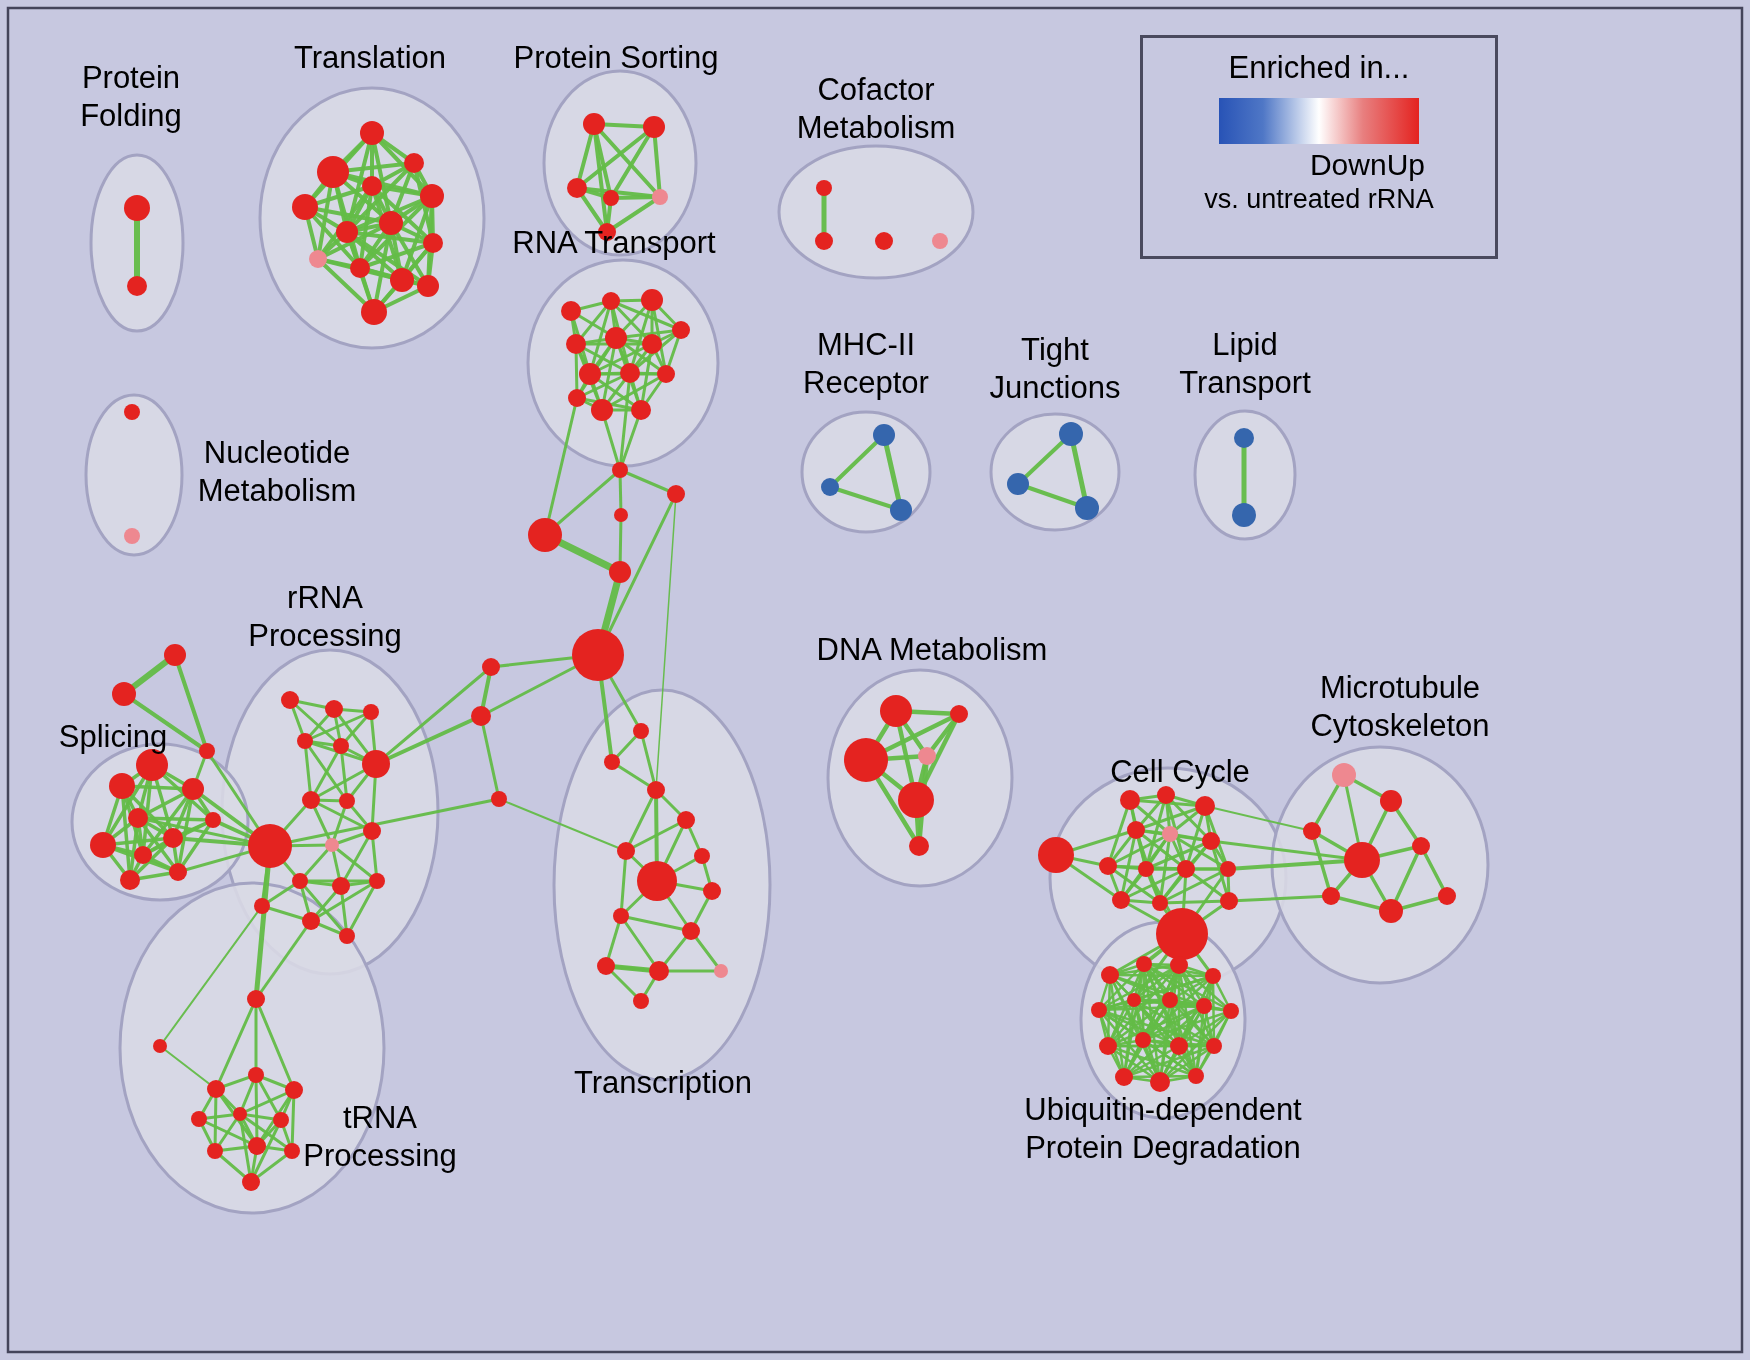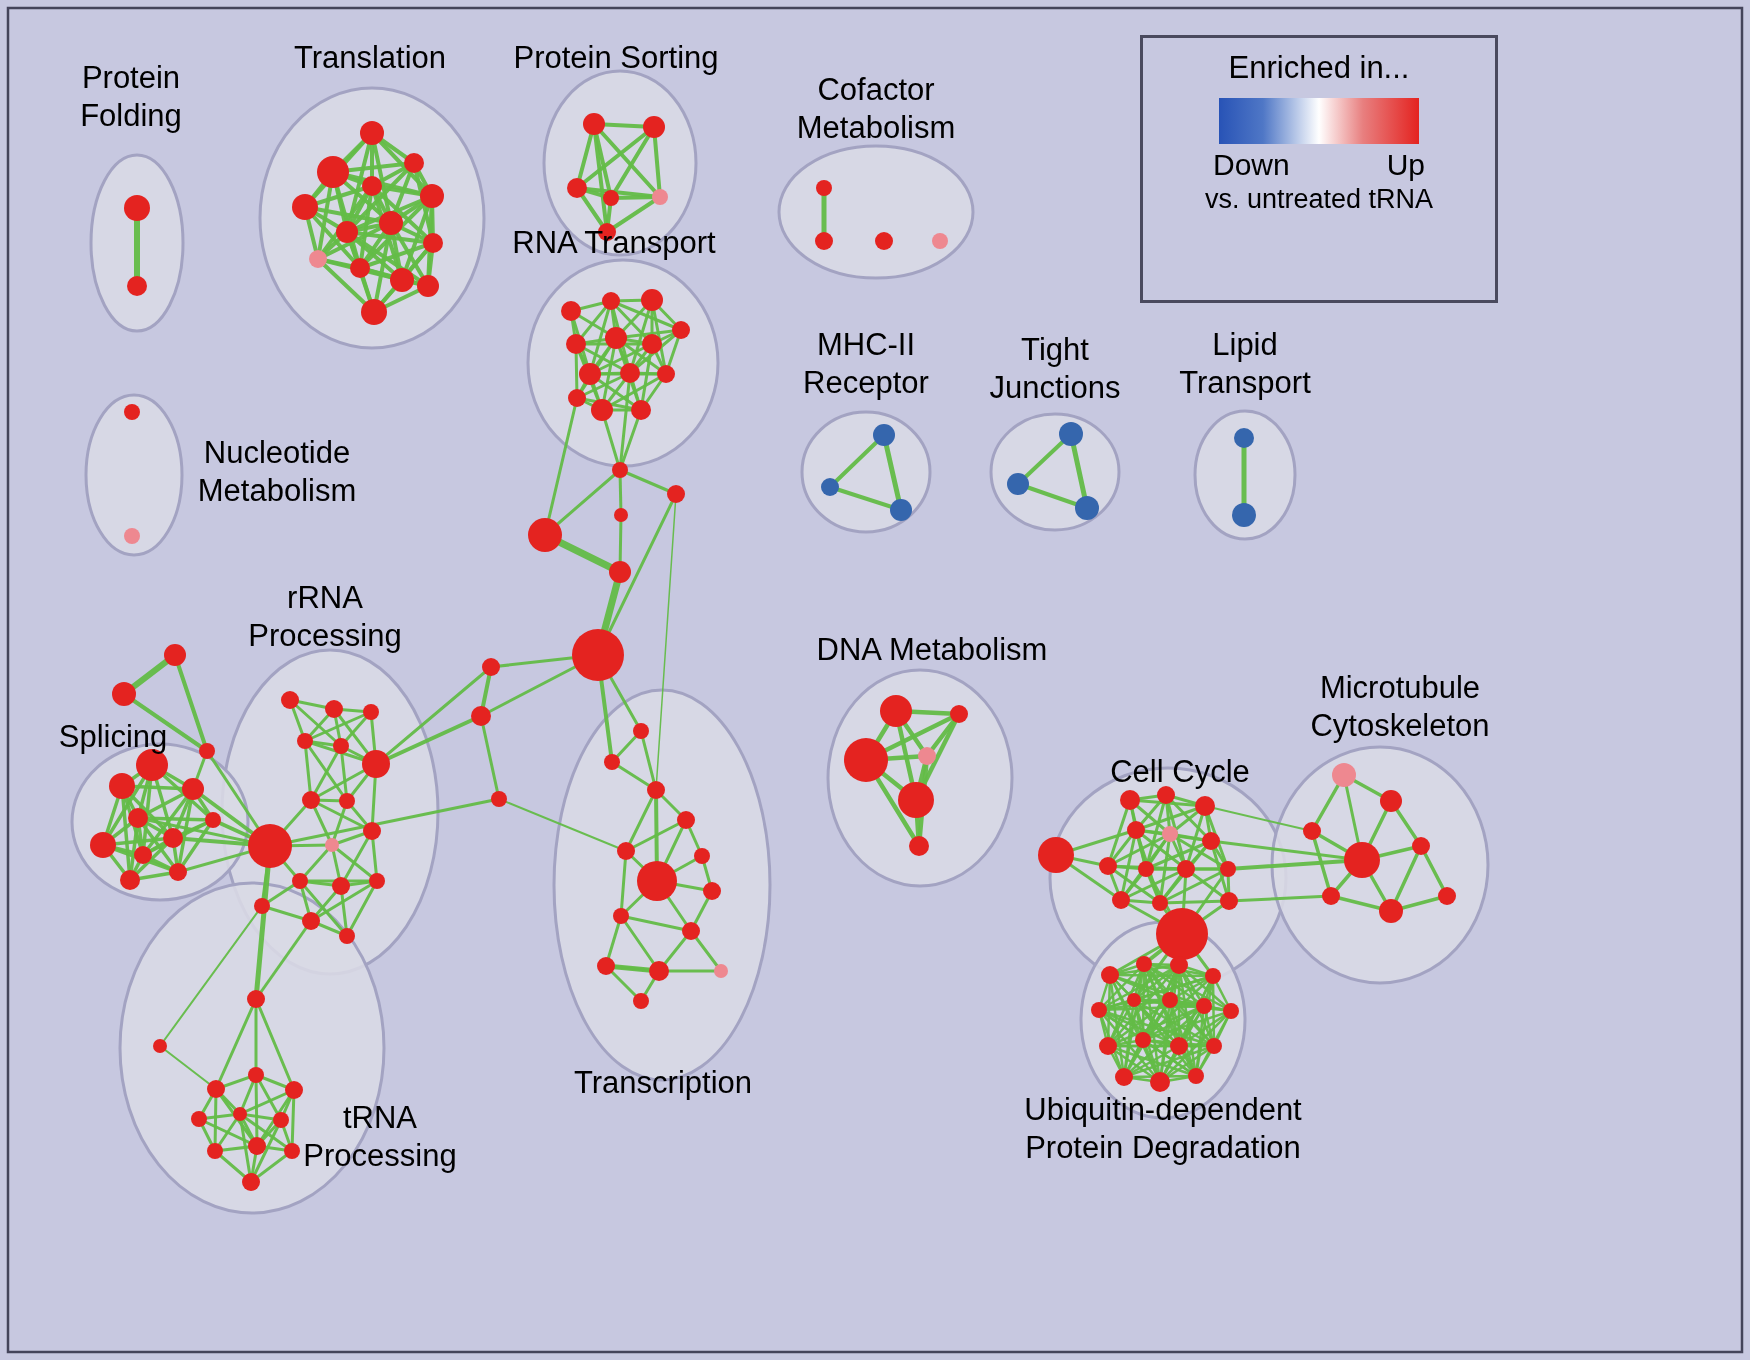--- a/index.html
+++ b/index.html
@@ -1,26 +1,26 @@
 <!DOCTYPE html>
 <html><head>
 <meta charset="utf-8">
 <style>
   html,body{margin:0;padding:0;}
   body{font-family:"Liberation Sans", sans-serif;}
   .figure{position:relative;width:1750px;height:1360px;overflow:hidden;}
   .figure svg{position:absolute;left:0;top:0;font-family:"Liberation Sans", sans-serif;}
   .legend{
-    position:absolute;left:1140px;top:35px;width:358px;height:268px;
+    position:absolute;left:1140px;top:35px;width:358px;height:224px;
     border:3px solid #4a4a5e;box-sizing:border-box;text-align:center;
     color:#000;
   }
   .legend-title{font-size:31px;margin-top:12px;}
   .legend-bar{width:200px;height:46px;margin:12px auto 4px auto;}
-  .legend-row{width:212px;margin:0 auto;display:flex;justify-content:space-between;font-size:30px;}
+  .legend-row{width:212px;margin:0 auto;display:flex;justify-content:flex-end;font-size:30px;}
   .legend-caption{font-size:27px;line-height:1.3;}
   .legend-caption:first-of-type{margin-top:8px;}
 </style>
 </head>
 <body>
 
 <div class="figure" style="background: #737373;">
   <svg id="network" width="1750" height="1360" viewBox="0 0 1750 1360">
       <rect x="0" y="0" width="1750" height="1360" fill="#c7c8e0"></rect>
       <rect x="8" y="8" width="1734" height="1344" fill="none" stroke="#44445a" stroke-width="2.5"></rect>
@@ -764,15 +764,15 @@
       </g>
     </svg>
 
   <div class="legend" style="border-color: rgb(74, 74, 94);">
     <div class="legend-title">Enriched in...</div>
     <div class="legend-bar" style="background: linear-gradient(to right, rgb(40, 83, 182) 0%, rgb(79, 119, 198) 22%, rgb(255, 255, 255) 50%, rgb(232, 127, 127) 72%, rgb(228, 35, 32) 100%);"></div>
     <div class="legend-row">
       <span>Down</span>
       <span>Up</span>
     </div>
-    <div class="legend-caption">vs. untreated tRNA</div>
+    <div class="legend-caption">vs. untreated rRNA</div>
   </div>
 </div>
 
 </body></html>

